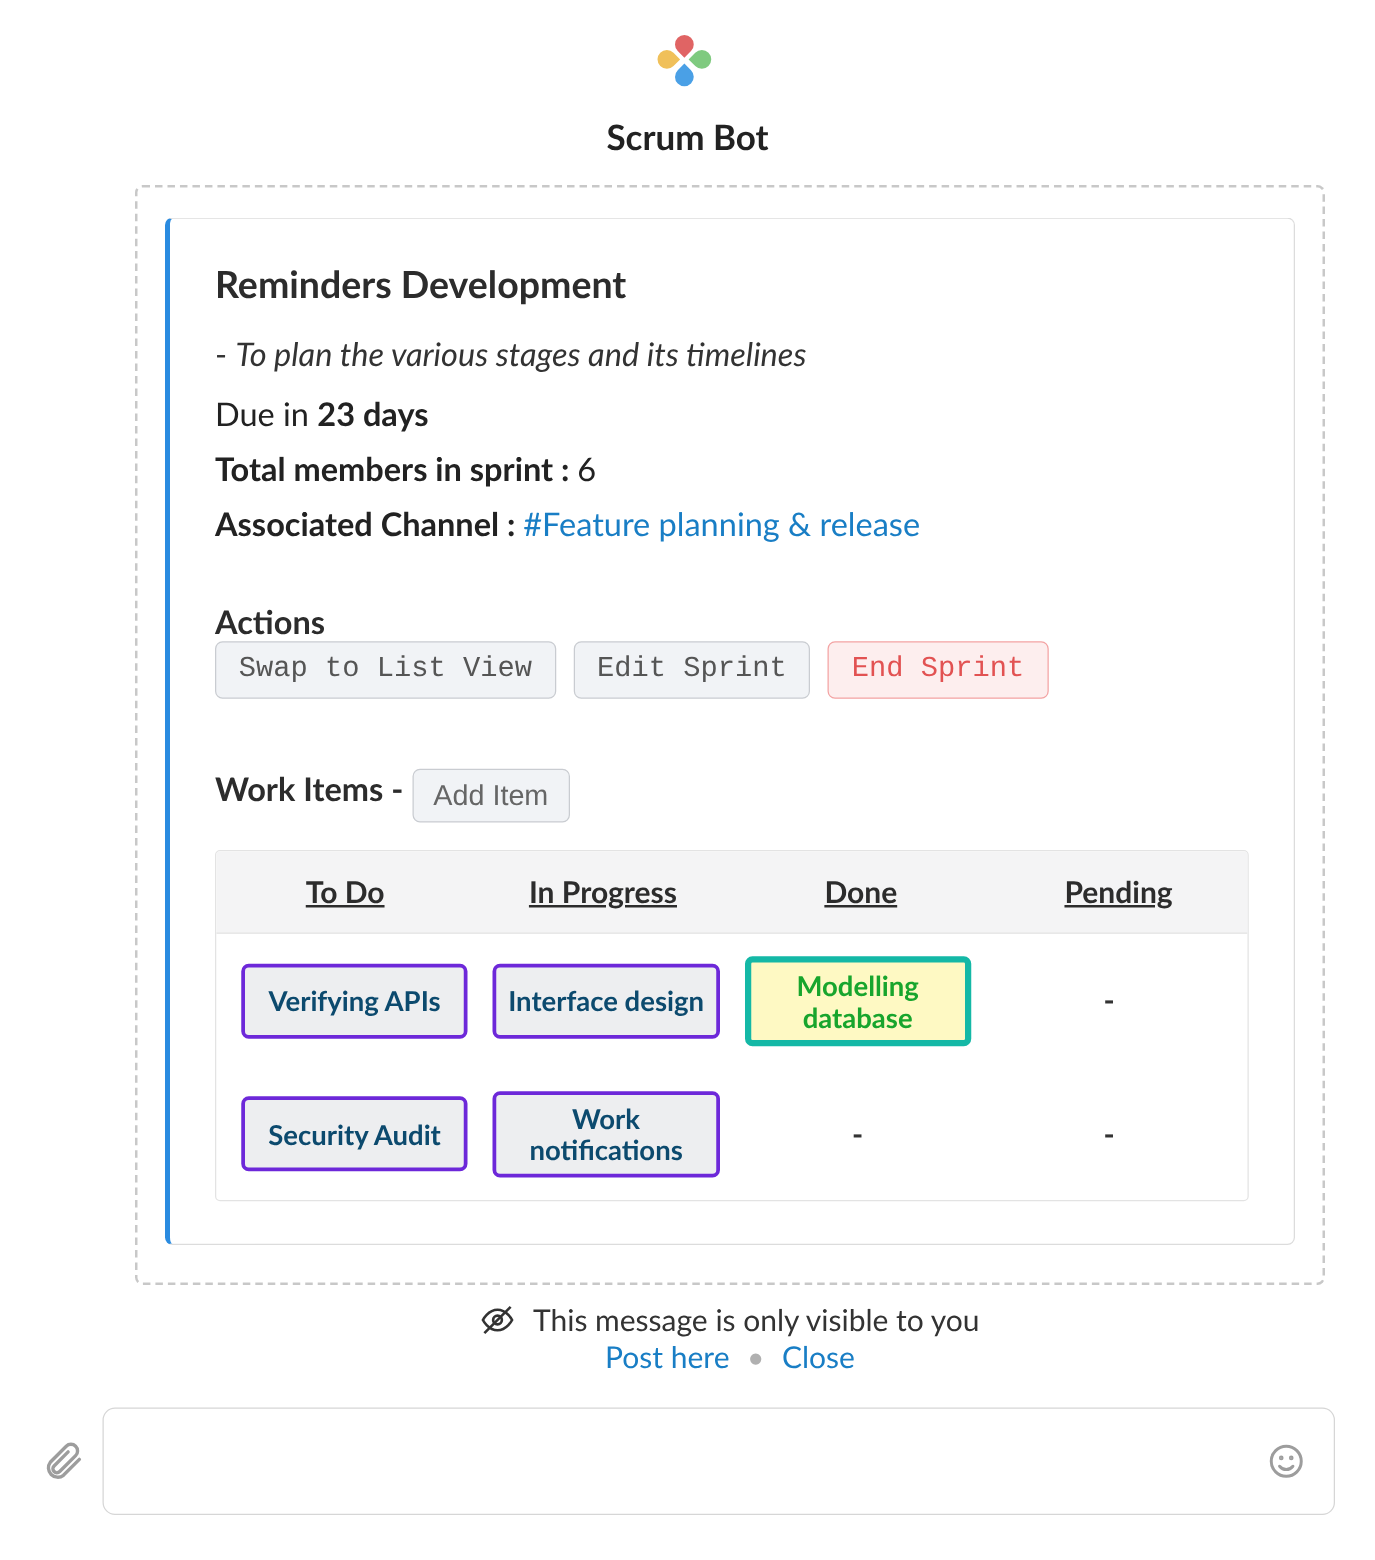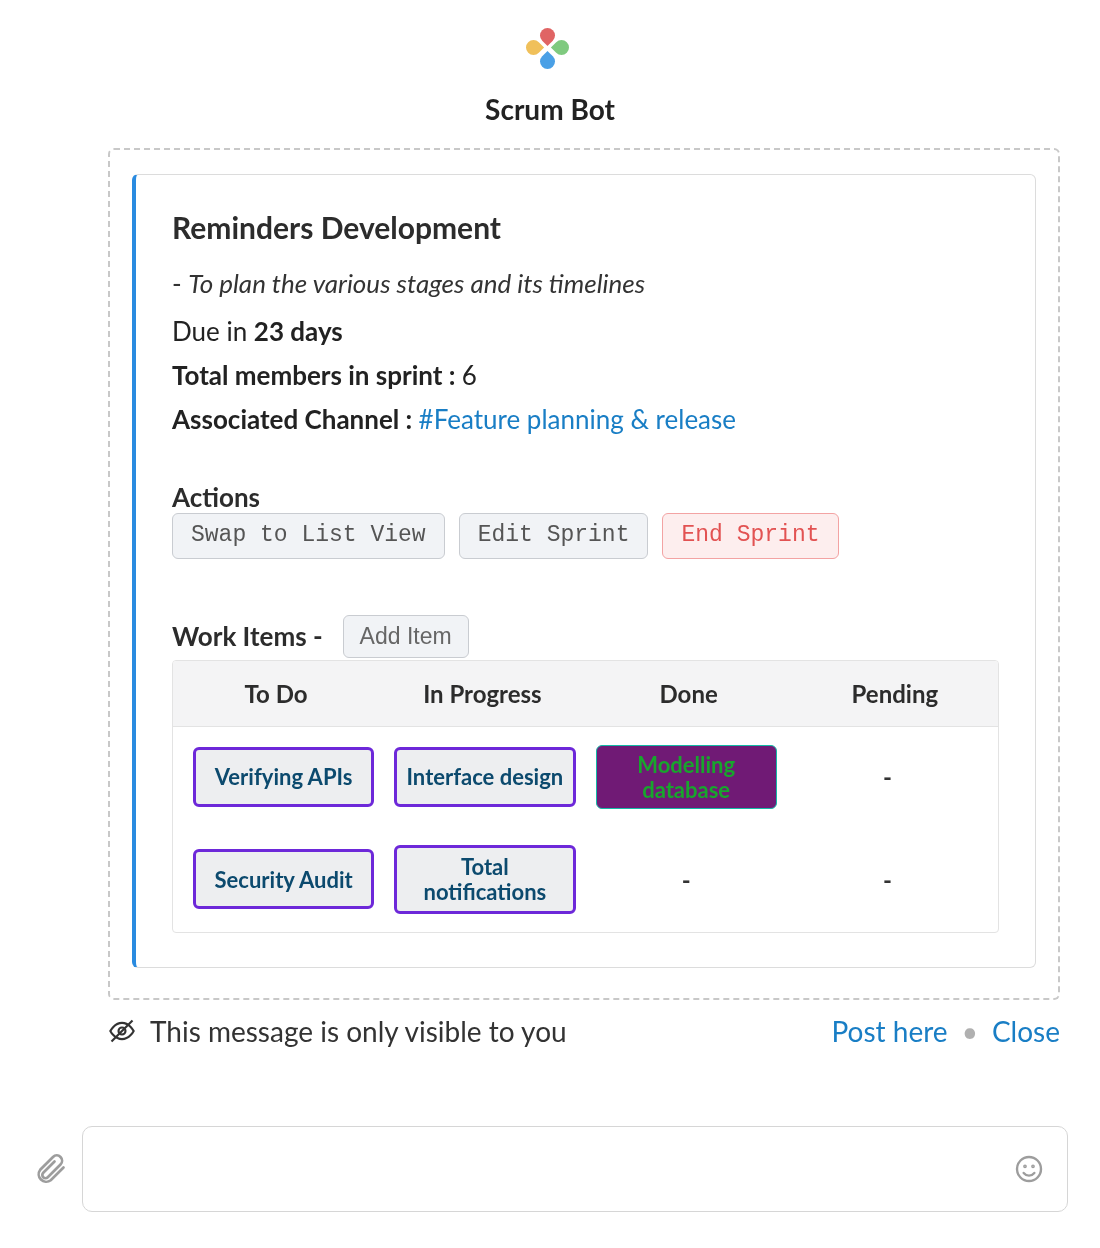--- a/index.html
+++ b/index.html
@@ -121,41 +121,41 @@
     background: #f1f3f6;
     border: 1px solid #c9ccd1;
     border-radius: 6px;
     padding: 7px 16px;
     color: #666;
     cursor: pointer;
   }
 
   .work-items-header {
     display: flex;
-    align-items: center;
-    gap: 20px;
+    gap: 7px;
     margin-top: 56px;
-    margin-bottom: 2px;
+    margin-bottom: 22px;
   }
   .work-items-label {
     font-size: 26px;
     font-weight: 700;
   }
 
   
   .board {
     width: 100%;
     border: 1px solid #e3e3e3;
     border-radius: 4px;
     overflow: hidden;
   }
   .board-head {
     display: flex;
     background: #f4f4f5;
     border-bottom: 1px solid #e3e3e3;
+    text-decoration: underline;
   }
   .board-head .col {
     flex: 1;
     text-align: center;
     font-size: 24px;
     font-weight: 700;
     padding: 18px 0;
     color: #2c2c2c;
   }
   .board-row {
@@ -180,36 +180,37 @@
     font-weight: 700;
     display: flex;
     align-items: center;
     justify-content: center;
     text-align: center;
     line-height: 1.15;
     cursor: default;
     padding: 6px 8px;
   }
   .chip-done {
-    background: #701a75;
-    border: 1px solid #14b8a6;
+    background: #fef9c3;
+    border: 5px solid #14b8a6;
     color: #18a52d;
   }
   .empty {
     font-size: 24px;
     font-weight: 700;
     color: #333;
   }
 
   
   .footer {
     margin: 14px 40px 0 108px;
     display: flex;
     align-items: center;
-    font-size: 28px;
+    font-size: 24px;
+    flex-direction: column;
   }
   .footer-left {
     display: flex;
     align-items: center;
     gap: 14px;
     flex: 1;
     color: #333;
   }
   .footer-right {
     display: flex;
@@ -327,21 +328,21 @@
           <div class="cell">
               <span class="empty">-</span>
             </div>
         </div>
 
         <div class="board-row">
           <div class="cell">
               <div class="chip">Security Audit</div>
             </div>
           <div class="cell">
-              <div class="chip">Total notifications</div>
+              <div class="chip">Work notifications</div>
             </div>
           <div class="cell">
               <span class="empty">-</span>
             </div>
           <div class="cell">
               <span class="empty">-</span>
             </div>
         </div>
       </div>
 

